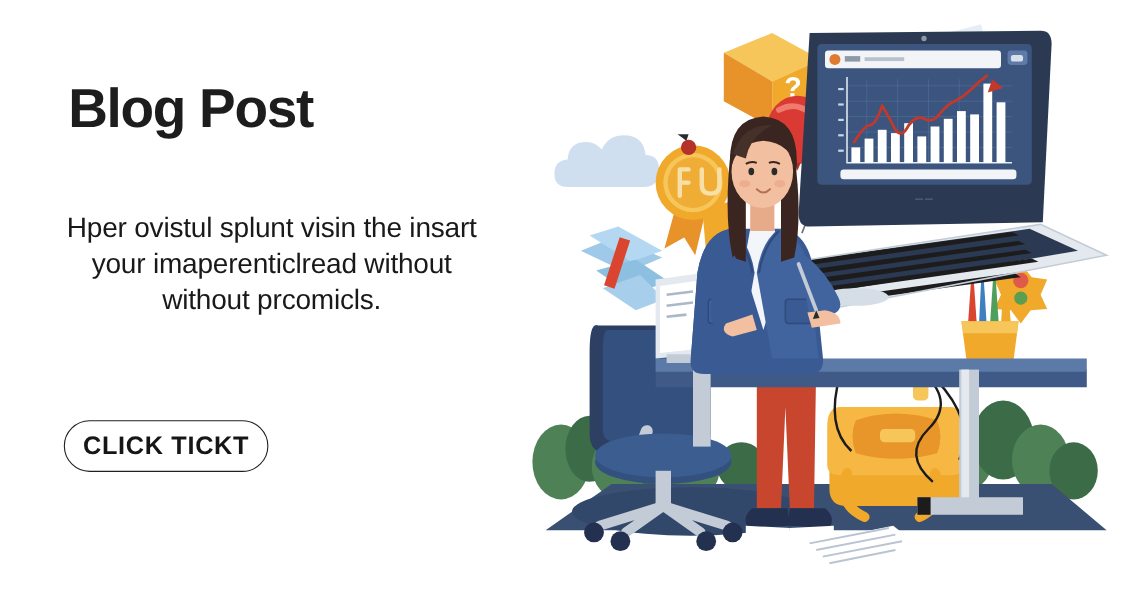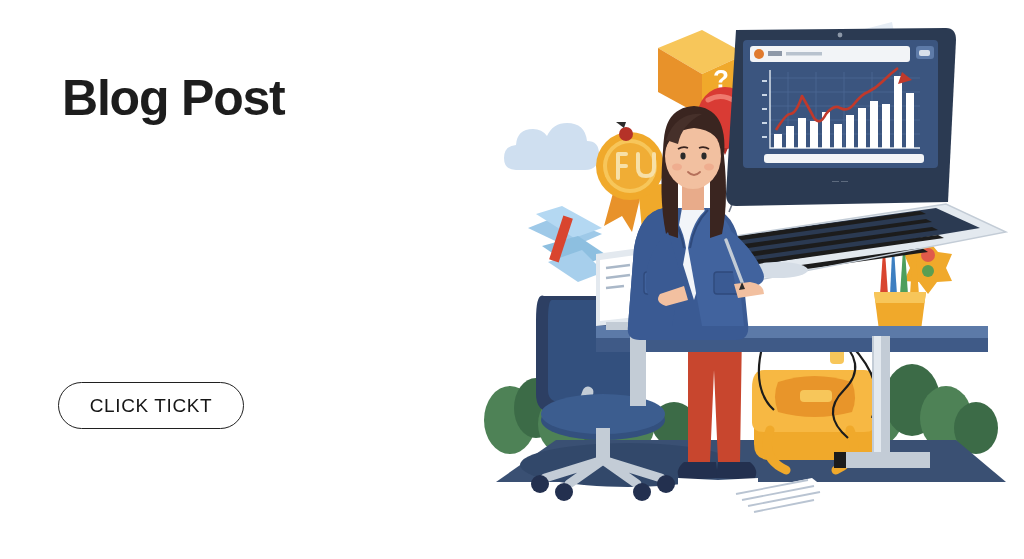--- a/index.html
+++ b/index.html
@@ -48,22 +48,22 @@
     width:186px; height:47px;
     border:1.6px solid #202020;
     border-radius:24px;
     background:#ffffff;
     display:flex;
     align-items:center;
     justify-content:center;
     cursor:pointer;
   }
   #cta-label {
-    font-size:19px;
-    font-weight:normal;
+    font-size:23px;
+    font-weight:bold;
     letter-spacing:0.6px;
     color:#161616;
     text-align:right;
   }
 
   
   #illustration {
     position:absolute;
     left:478px; top:0;
     width:546px; height:559px;
@@ -72,20 +72,21 @@
 </style>
 </head>
 <body>
 
 <div id="banner">
 
   <div id="text-panel">
 
     <h1 id="page-title">Blog Post</h1>
 
+    <p id="body-copy">Hper ovistul splunt visin the insart your imaperenticlread without without prcomicls.</p>
 
     <div id="cta-button">
       <span id="cta-label">CLICK TICKT</span>
     </div>
 
   </div>
 
   <div id="illustration">
     <svg viewBox="0 0 546 559" xmlns="http://www.w3.org/2000/svg">
 

